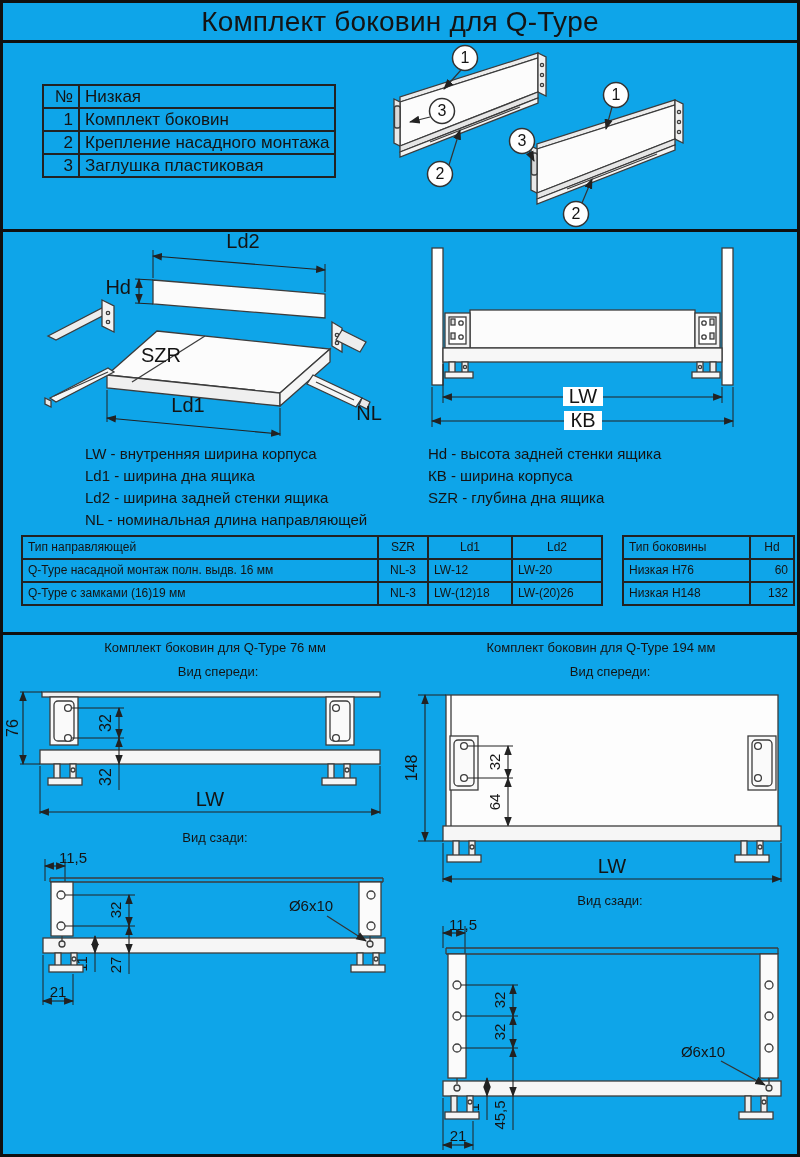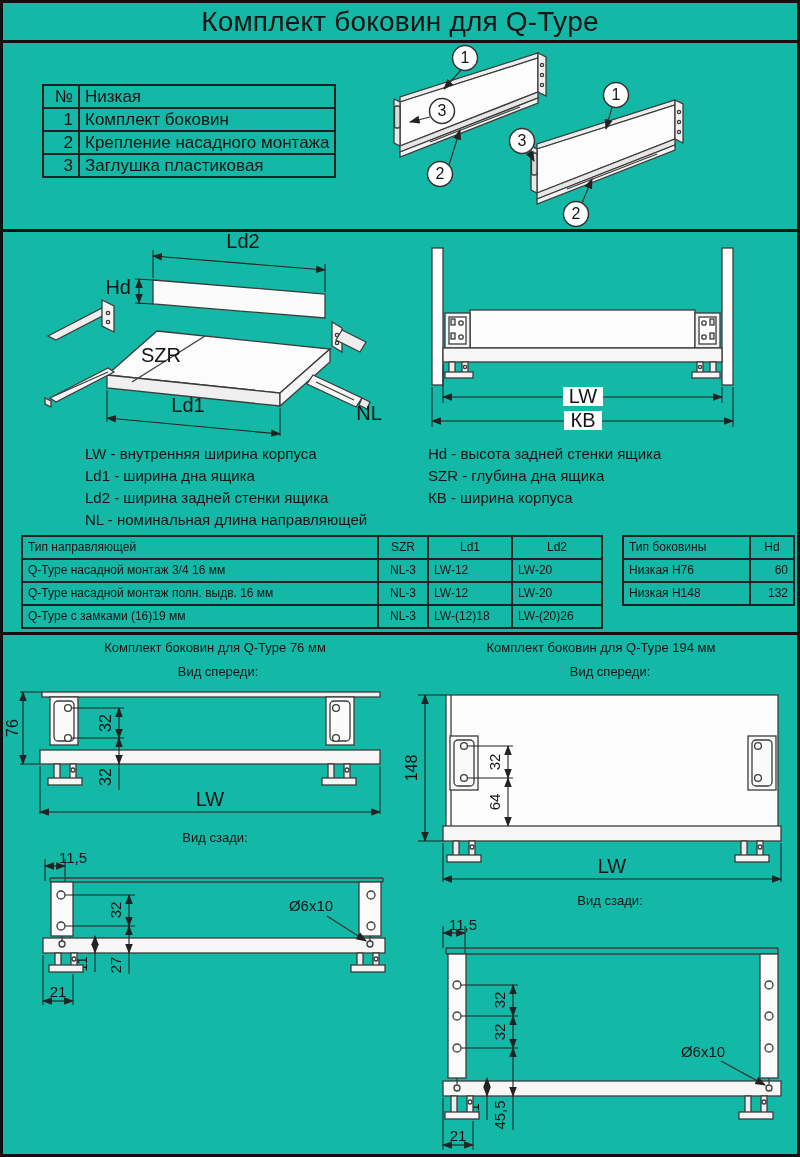--- a/index.html
+++ b/index.html
@@ -1,16 +1,16 @@
 <!DOCTYPE html>
 <html><head>
 <meta charset="utf-8">
 <style>
   html,body{margin:0;padding:0;background:#888;}
-  .page{position:relative;width:800px;height:1157px;background:#14b8a6;border:3px solid #101010;
+  .page{position:relative;width:800px;height:1157px;background:#0ea5e9;border:3px solid #101010;
         box-sizing:border-box;font-family:"Liberation Sans",sans-serif;color:#141414;overflow:hidden;}
   .abs{position:absolute;}
   .title-bar{left:0;top:0;width:794px;height:37px;display:flex;align-items:center;justify-content:center;
              font-size:28px;letter-spacing:.2px;}
   .hdiv{left:0;width:794px;height:3px;background:#101010;}
   table{border-collapse:collapse;font-size:12px;color:#141414;}
   th,td{border:2px solid #222;font-weight:400;padding:0 5px;height:21px;line-height:1.05;
         text-align:left;white-space:nowrap;}
   .parts-table{font-size:17px;}
   .parts-table .num{width:24px;text-align:right;}
@@ -225,40 +225,34 @@
   </svg>
 
   <div class="abs legend" style="left:82px;top:440px">
     <div>LW - внутренняя ширина корпуса</div>
     <div>Ld1 - ширина дна ящика</div>
     <div>Ld2 - ширина задней стенки ящика</div>
     <div>NL - номинальная длина направляющей</div>
   </div>
   <div class="abs legend" style="left:425px;top:440px">
     <div>Hd - высота задней стенки ящика</div>
+    <div>КВ - ширина корпуса</div>
     <div>SZR - глубина дна ящика</div>
-    <div>КВ - ширина корпуса</div>
   </div>
 
   <table class="abs rails-table" style="left:18px;top:532px">
     <thead>
       <tr>
         <th class="c-name">Тип направляющей</th>
         <th class="c-szr">SZR</th>
         <th class="c-ld1">Ld1</th>
         <th class="c-ld2">Ld2</th>
       </tr>
     </thead>
     <tbody>
-      <tr>
-        <td class="c-name">Q-Type насадной монтаж 3/4 16 мм</td>
-        <td class="c-szr">NL-3</td>
-        <td class="c-ld1">LW-12</td>
-        <td class="c-ld2">LW-20</td>
-      </tr>
       <tr>
         <td class="c-name">Q-Type насадной монтаж полн. выдв. 16 мм</td>
         <td class="c-szr">NL-3</td>
         <td class="c-ld1">LW-12</td>
         <td class="c-ld2">LW-20</td>
       </tr>
       <tr>
         <td class="c-name">Q-Type с замками (16)19 мм</td>
         <td class="c-szr">NL-3</td>
         <td class="c-ld1">LW-(12)18</td>

